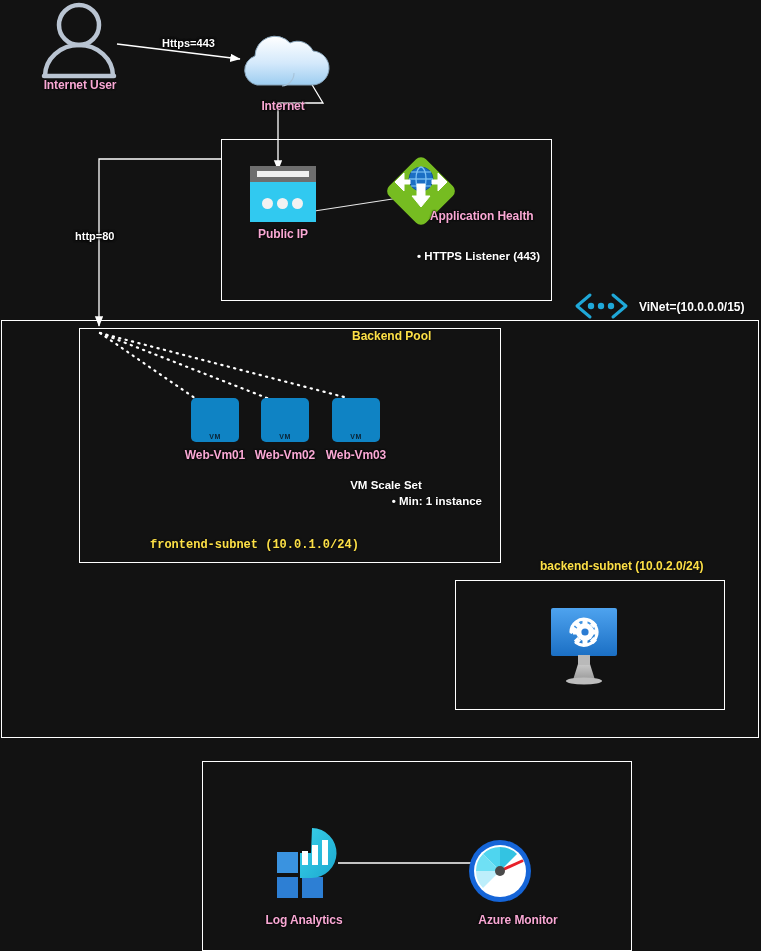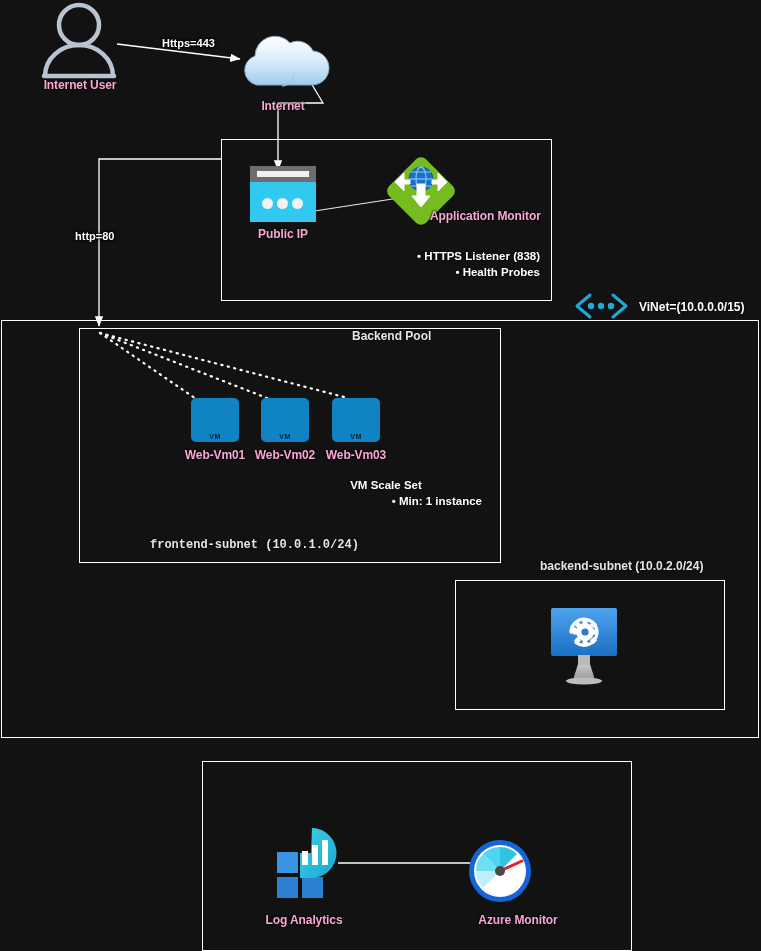--- a/index.html
+++ b/index.html
@@ -16,21 +16,21 @@
     position:absolute;text-align:center;color:#f9a8d4;
     font-size:12px;font-weight:bold;white-space:nowrap;
     text-shadow:0 0 2px #000,0 0 2px #000;
     letter-spacing:-0.1px;
   }
   .edge-lbl{
     position:absolute;color:#ffffff;font-size:11px;font-weight:bold;
     white-space:nowrap;text-shadow:0 0 3px #000,0 0 3px #000,0 0 2px #000;
   }
   .boxtitle{
-    position:absolute;color:#e5e5e5;font-size:12px;font-weight:bold;
+    position:absolute;color:#fde047;font-size:12px;font-weight:bold;
     white-space:nowrap;text-shadow:0 0 2px #000;
   }
   .bullets{
     position:absolute;color:#ffffff;font-size:11.5px;font-weight:bold;
     text-align:right;line-height:15.5px;white-space:nowrap;
     text-shadow:0 0 2px #000;
   }
   .bullets .bhead{font-size:11.5px;font-weight:bold;text-align:center;}
   .container-box{position:absolute;border:1.4px solid #ffffff;box-sizing:border-box;background:transparent;}
   .vnet-lbl{
@@ -222,21 +222,21 @@
   <div class="vmicon" style="left:332px;top:398px;">
     <div class="vmtxt">VM</div>
   </div>
 
   <div class="lbl" style="left:15px;top:78px;width:130px;">Internet User</div>
 
   <div class="lbl" style="left:230px;top:99px;width:106px;">Internet</div>
 
   <div class="lbl" style="left:232px;top:227px;width:102px;">Public IP</div>
 
-  <div class="lbl" style="left:430px;top:209px;width:124px;text-align:left;">Application Monitor</div>
+  <div class="lbl" style="left:430px;top:209px;width:124px;text-align:left;">Application Health</div>
 
   <div class="lbl" style="left:176px;top:448px;width:78px;">Web-Vm01</div>
   <div class="lbl" style="left:246px;top:448px;width:78px;">Web-Vm02</div>
   <div class="lbl" style="left:317px;top:448px;width:78px;">Web-Vm03</div>
 
   <div class="lbl" style="left:249px;top:913px;width:110px;">Log Analytics</div>
 
   <div class="lbl" style="left:462px;top:913px;width:112px;">Azure Monitor</div>
 
   <div class="edge-lbl" style="left:162px;top:37px;">Https=443</div>
@@ -245,22 +245,21 @@
 
   <div class="boxtitle" style="left:352px;top:329px;">Backend Pool</div>
 
   <div class="boxtitle" style="left:150px;top:538px;font-family:Liberation Mono, monospace;">frontend-subnet (10.0.1.0/24)</div>
 
   <div class="boxtitle" style="left:540px;top:559px;">backend-subnet (10.0.2.0/24)</div>
 
   <div class="vnet-lbl" style="left:639px;top:300px;">ViNet=(10.0.0.0/15)</div>
 
   <div class="bullets" style="left:340px;top:249px;width:200px;">
-    <div>• HTTPS Listener (838)</div>
-    <div>• Health Probes</div>
+    <div>• HTTPS Listener (443)</div>
   </div>
 
   <div class="bullets" style="left:290px;top:478px;width:192px;">
     <div class="bhead">VM Scale Set</div>
     <div>• Min: 1 instance</div>
   </div>
 
 </div>
 
 </body></html>

